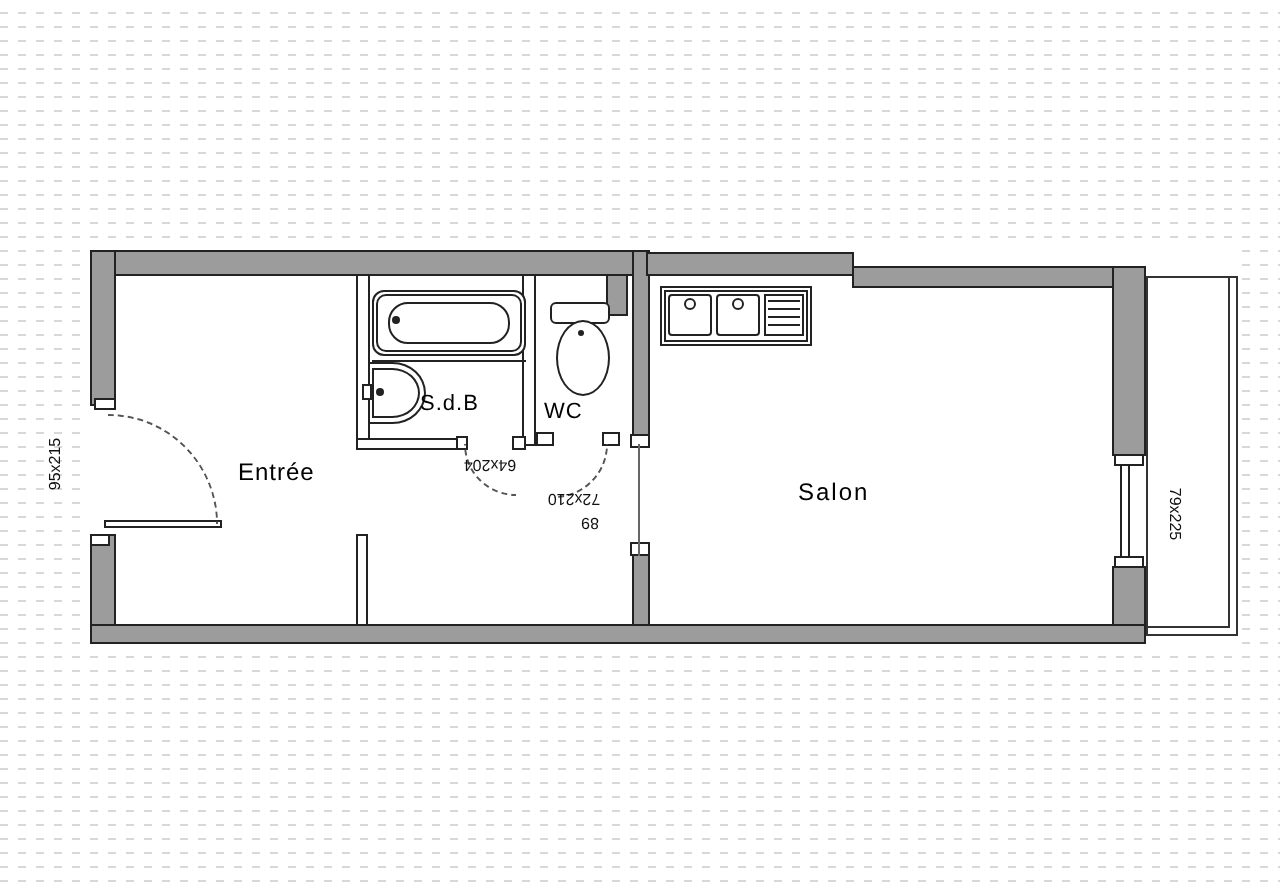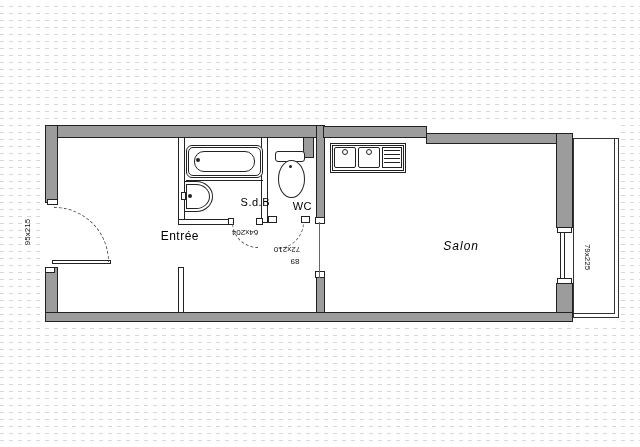--- a/index.html
+++ b/index.html
@@ -15,21 +15,21 @@
   .abs{position:absolute;box-sizing:border-box;}
   .planbg{background:#fff;}
   .wall{background:#9c9c9c;border:1px solid #222;}
   .thinwall{background:#fff;border:1px solid #222;}
   .jamb{background:#fff;border:1px solid #222;}
   .blk{background:#222;}
   .fix{background:#fff;border:1px solid #222;}
   .arc{border:1px dashed #555;border-radius:50%;background:transparent;}
   .dot{background:#222;border-radius:50%;}
   .ring{background:#fff;border:1px solid #222;border-radius:50%;}
-  .roomlabel{color:#000;font-size:12px;line-height:14px;text-align:right;letter-spacing:.5px;}
+  .roomlabel{color:#000;font-size:12px;line-height:14px;text-align:left;letter-spacing:.5px;}
   .dim{color:#111;font-size:8px;line-height:10px;text-align:center;white-space:nowrap;}
   .drainer{background:#fff;border:1px solid #222;
     background-image:repeating-linear-gradient(to bottom,#222 0 1px,transparent 1px 4px);
     background-origin:content-box;background-clip:content-box;padding:2px 1px;}
 </style>
 </head>
 <body>
 
 <div id="canvas">
 
@@ -97,21 +97,21 @@
   <div class="abs jamb" style="left:181px;top:192px;width:5px;height:8px;"></div>
   <div class="abs dot" style="left:188px;top:194px;width:4px;height:4px;"></div>
 
   <div class="abs fix" style="left:275px;top:151px;width:30px;height:11px;border-radius:3px;"></div>
   <div class="abs fix" style="left:278px;top:160px;width:27px;height:38px;border-radius:50%;"></div>
   <div class="abs dot" style="left:289px;top:165px;width:3px;height:3px;"></div>
 
   <div class="abs roomlabel" style="left:119px;top:229px;width:80px;height:14px;">Entrée</div>
   <div class="abs roomlabel" style="left:210px;top:195px;width:60px;height:13px;font-size:11px;">S.d.B</div>
   <div class="abs roomlabel" style="left:272px;top:199px;width:40px;height:13px;font-size:11px;">WC</div>
-  <div class="abs roomlabel" style="left:399px;top:239px;width:80px;height:14px;letter-spacing:1px;font-style:italic;">Salon</div>
+  <div class="abs roomlabel" style="left:399px;top:239px;width:80px;height:14px;letter-spacing:1px;">Salon</div>
 
   <div class="abs dim" style="left:6px;top:227px;width:44px;height:10px;transform:rotate(-90deg);">95x215</div>
   <div class="abs dim" style="left:228px;top:227px;width:34px;height:10px;transform:rotate(180deg);">64x204</div>
   <div class="abs dim" style="left:270px;top:244px;width:34px;height:10px;transform:rotate(180deg);">72x210</div>
   <div class="abs dim" style="left:287px;top:256px;width:16px;height:10px;transform:rotate(180deg);">89</div>
   <div class="abs dim" style="left:565px;top:252px;width:44px;height:10px;transform:rotate(90deg);">79x225</div>
 
 </div>
 
 </body></html>

